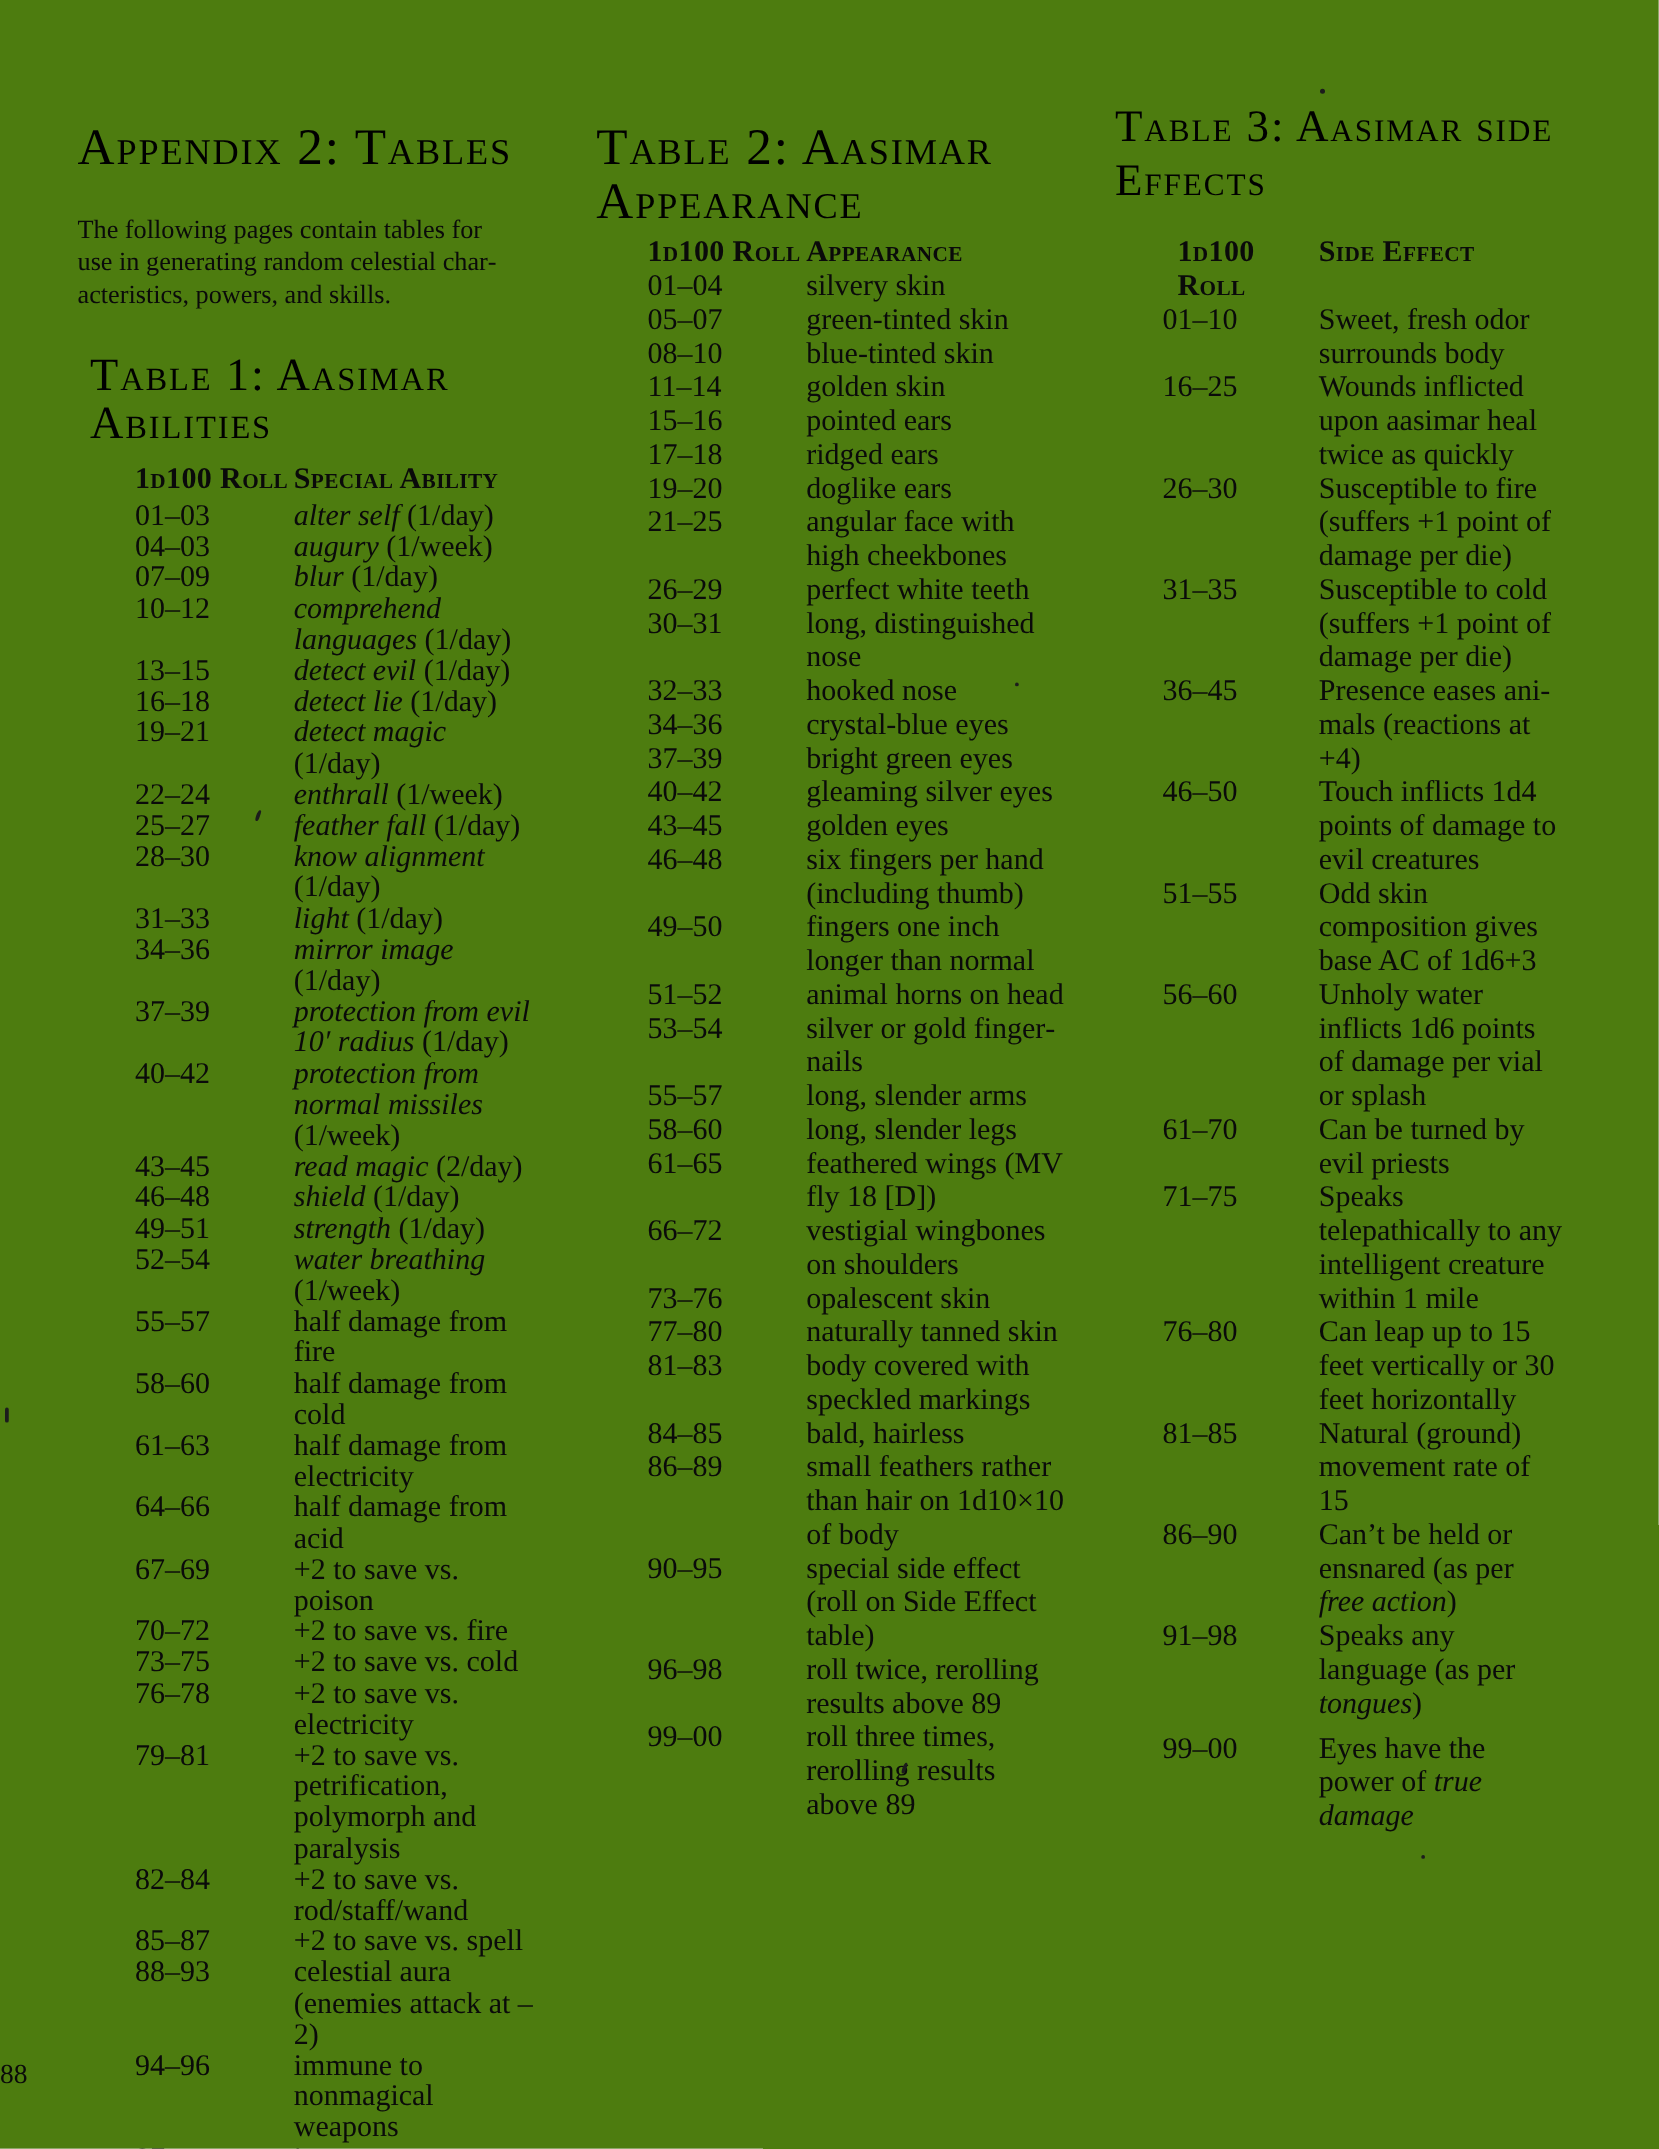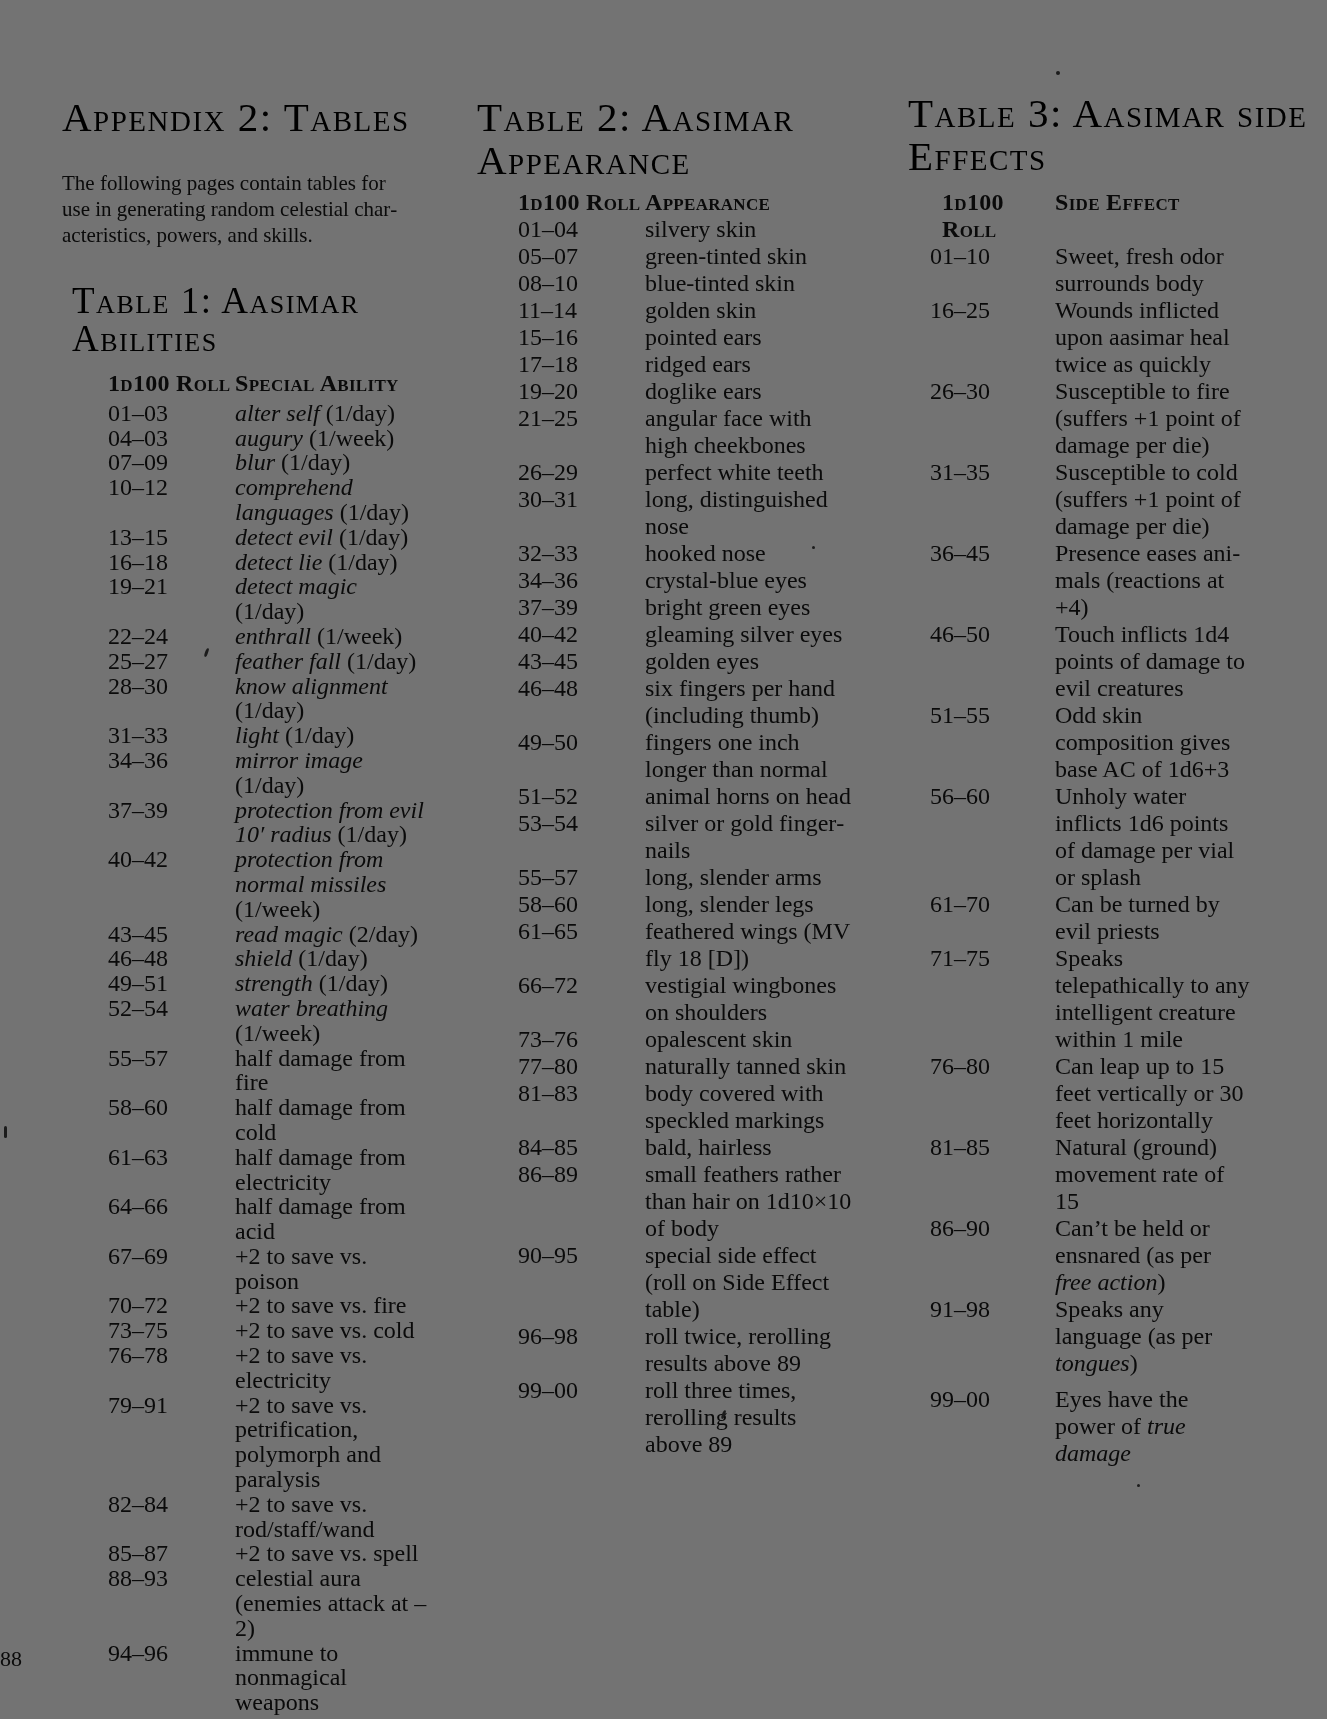--- a/index.html
+++ b/index.html
@@ -1,38 +1,38 @@
 <!DOCTYPE html>
 <html><head>
 <meta charset="utf-8">
 <style>
   html,body{margin:0;padding:0;background:#e8e8e8;}
   .page{
     position:relative;
     width:1327px;height:1719px;
     margin:0 auto;
-    background:#737373;
+    background:#4d7c0f;
     color:#0a0a0a;
     font-family:"Liberation Serif","DejaVu Serif",serif;
     overflow:hidden;
   }
   
   .display{
     position:absolute;
     margin:0;
     font-weight:normal;
     font-variant:small-caps;
     letter-spacing:1.5px;
     color:#000;
     white-space:nowrap;
   }
   #h-appendix{left:62px;top:96px;font-size:41px;line-height:43px;}
   #h-table1{left:72px;top:282px;font-size:37px;line-height:38px;}
   #h-table2{left:477px;top:96px;font-size:41px;line-height:43px;}
-  #h-table3{left:892px;top:92px;font-size:41px;line-height:43px;margin-left:16px;}
+  #h-table3{left:892px;top:80px;font-size:36px;line-height:43px;}
 
   
   #intro{
     position:absolute;left:62px;top:170px;width:350px;
     margin:0;font-size:21px;line-height:26px;
   }
 
   
   .rolltable{position:absolute;font-size:24px;}
   #tbl1{left:108px;top:371px;--c1:127px;--c2:192px;line-height:24.8px;}
@@ -178,21 +178,21 @@
         </div>
         <div class="trow">
           <span class="roll">73–75</span>
           <span class="val"><span>+2 to save vs. cold</span></span>
         </div>
         <div class="trow">
           <span class="roll">76–78</span>
           <span class="val"><span>+2 to save vs. electrici­ty</span></span>
         </div>
         <div class="trow">
-          <span class="roll">79–91</span>
+          <span class="roll">79–81</span>
           <span class="val"><span>+2 to save vs. petrifi­cation, polymorph and paralysis</span></span>
         </div>
         <div class="trow">
           <span class="roll">82–84</span>
           <span class="val"><span>+2 to save vs. rod/staff/wand</span></span>
         </div>
         <div class="trow">
           <span class="roll">85–87</span>
           <span class="val"><span>+2 to save vs. spell</span></span>
         </div>

